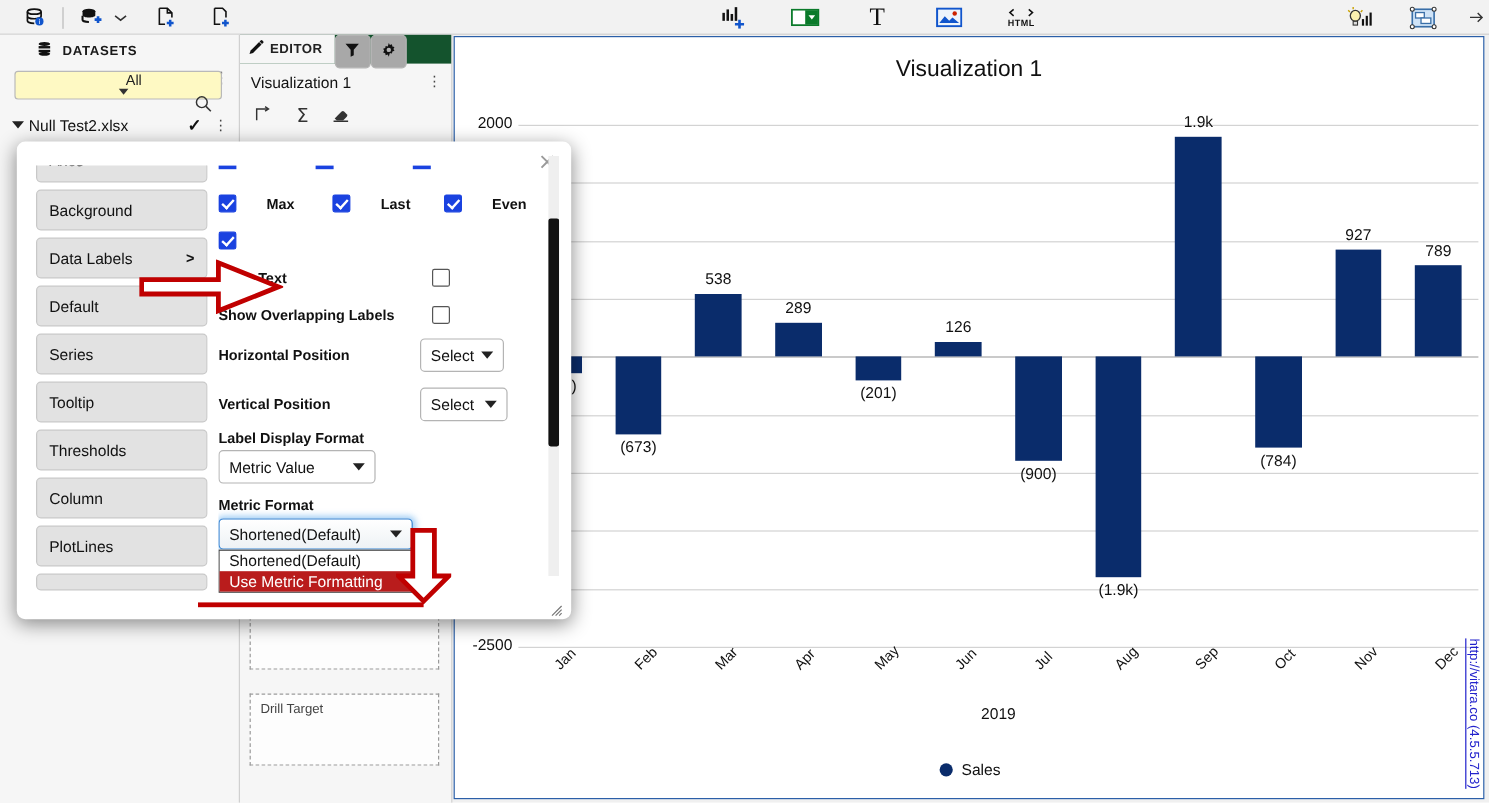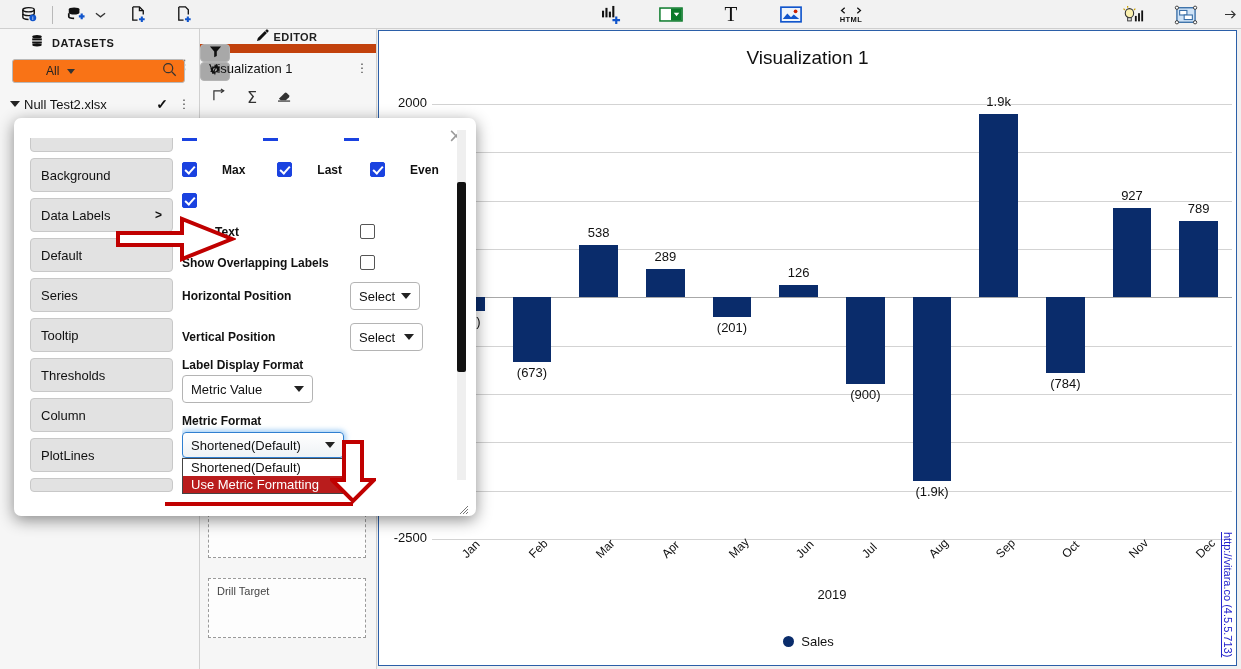--- a/index.html
+++ b/index.html
@@ -28,42 +28,42 @@
   .panel-datasets {
     position: absolute; left: 0; top: 29px; width: 200px; height: 640px;
     background: #f6f6f6; border-right: 1px solid #d0d0d0;
   }
   .ds-header { display: flex; align-items: center; height: 28px; padding-left: 30px; }
   .ds-grip { position: absolute; left: 14px; top: 34px; color: #555; font-size: 13px; letter-spacing: 0; line-height: 7px; cursor: pointer;}
   .ds-title { font-size: 11px; font-weight: bold; letter-spacing: .6px; color: #1a1a1a; margin-left: 8px; }
   .ds-kebab { position: absolute; right: 8px; top: 33px; color: #444; line-height: 6px; font-size: 13px; cursor: pointer; }
   .ds-search {
     position: absolute; left: 12px; top: 30px; width: 173px; height: 24px;
-    border: 1px solid #b9b9b9; border-radius: 3px; background: #f97316;
-    display: flex; align-items: center; padding: 0 7px;
+    border: 1px solid #b9b9b9; border-radius: 3px; background: #fef9c3;
+    display: flex; align-items: center; padding: 0 7px; flex-direction: column;
   }
   .ds-search-label { font-size: 12px; color: #222; margin-left: 26px; }
   .ds-caret { width: 0; height: 0; border-left: 4px solid transparent; border-right: 4px solid transparent;
               border-top: 5px solid #333; margin-left: 8px; }
   .ds-search-icon { margin-left: auto; }
   .ds-row { position: absolute; left: 0; top: 62px; width: 200px; height: 26px;
             display: flex; align-items: center; padding-left: 24px; }
   .ds-arrow { position: absolute; left: 10px; width: 0; height: 0;
               border-left: 5px solid transparent; border-right: 5px solid transparent;
               border-top: 6px solid #222; cursor: pointer; }
   .ds-name { font-size: 13px; color: #111; }
   .ds-check { position: absolute; right: 32px; color: #111; font-size: 14px; font-weight: bold; }
   .ds-row-kebab { position: absolute; right: 10px; color: #444; line-height: 5px; font-size: 12px; cursor: pointer;}
 
   
   .panel-editor {
     position: absolute; left: 200px; top: 29px; width: 177px; height: 640px;
     background: #f6f6f6; border-right: 1px solid #d0d0d0;
   }
-  .ed-tabs { display: flex; height: 24px; background: #c2410c; flex-direction: column; }
+  .ed-tabs { display: flex; height: 24px; background: #14532d; }
   .ed-tab { display: flex; align-items: center; justify-content: center;
             height: 24px; cursor: pointer; font-size: 11px; font-weight: bold;
             letter-spacing: .4px; color: #222; }
   .ed-tab.active { background: #f6f6f6; padding: 0 10px 0 7px; gap: 5px; }
   .ed-tab.icon { width: 30px; background: #b3b3b3; }
   .ed-tab.icon.sel { background: #a8a8a8; }
   .ed-title-row { height: 30px; display: flex; align-items: center; padding: 0 8px 0 9px; }
   .ed-title { font-size: 13px; color: #111; }
   .ed-title-kebab { margin-left: auto; color: #444; line-height: 5px; font-size: 12px; cursor: pointer;}
   .ed-icons { height: 28px; display: flex; align-items: center; gap: 20px; padding-left: 12px; }

